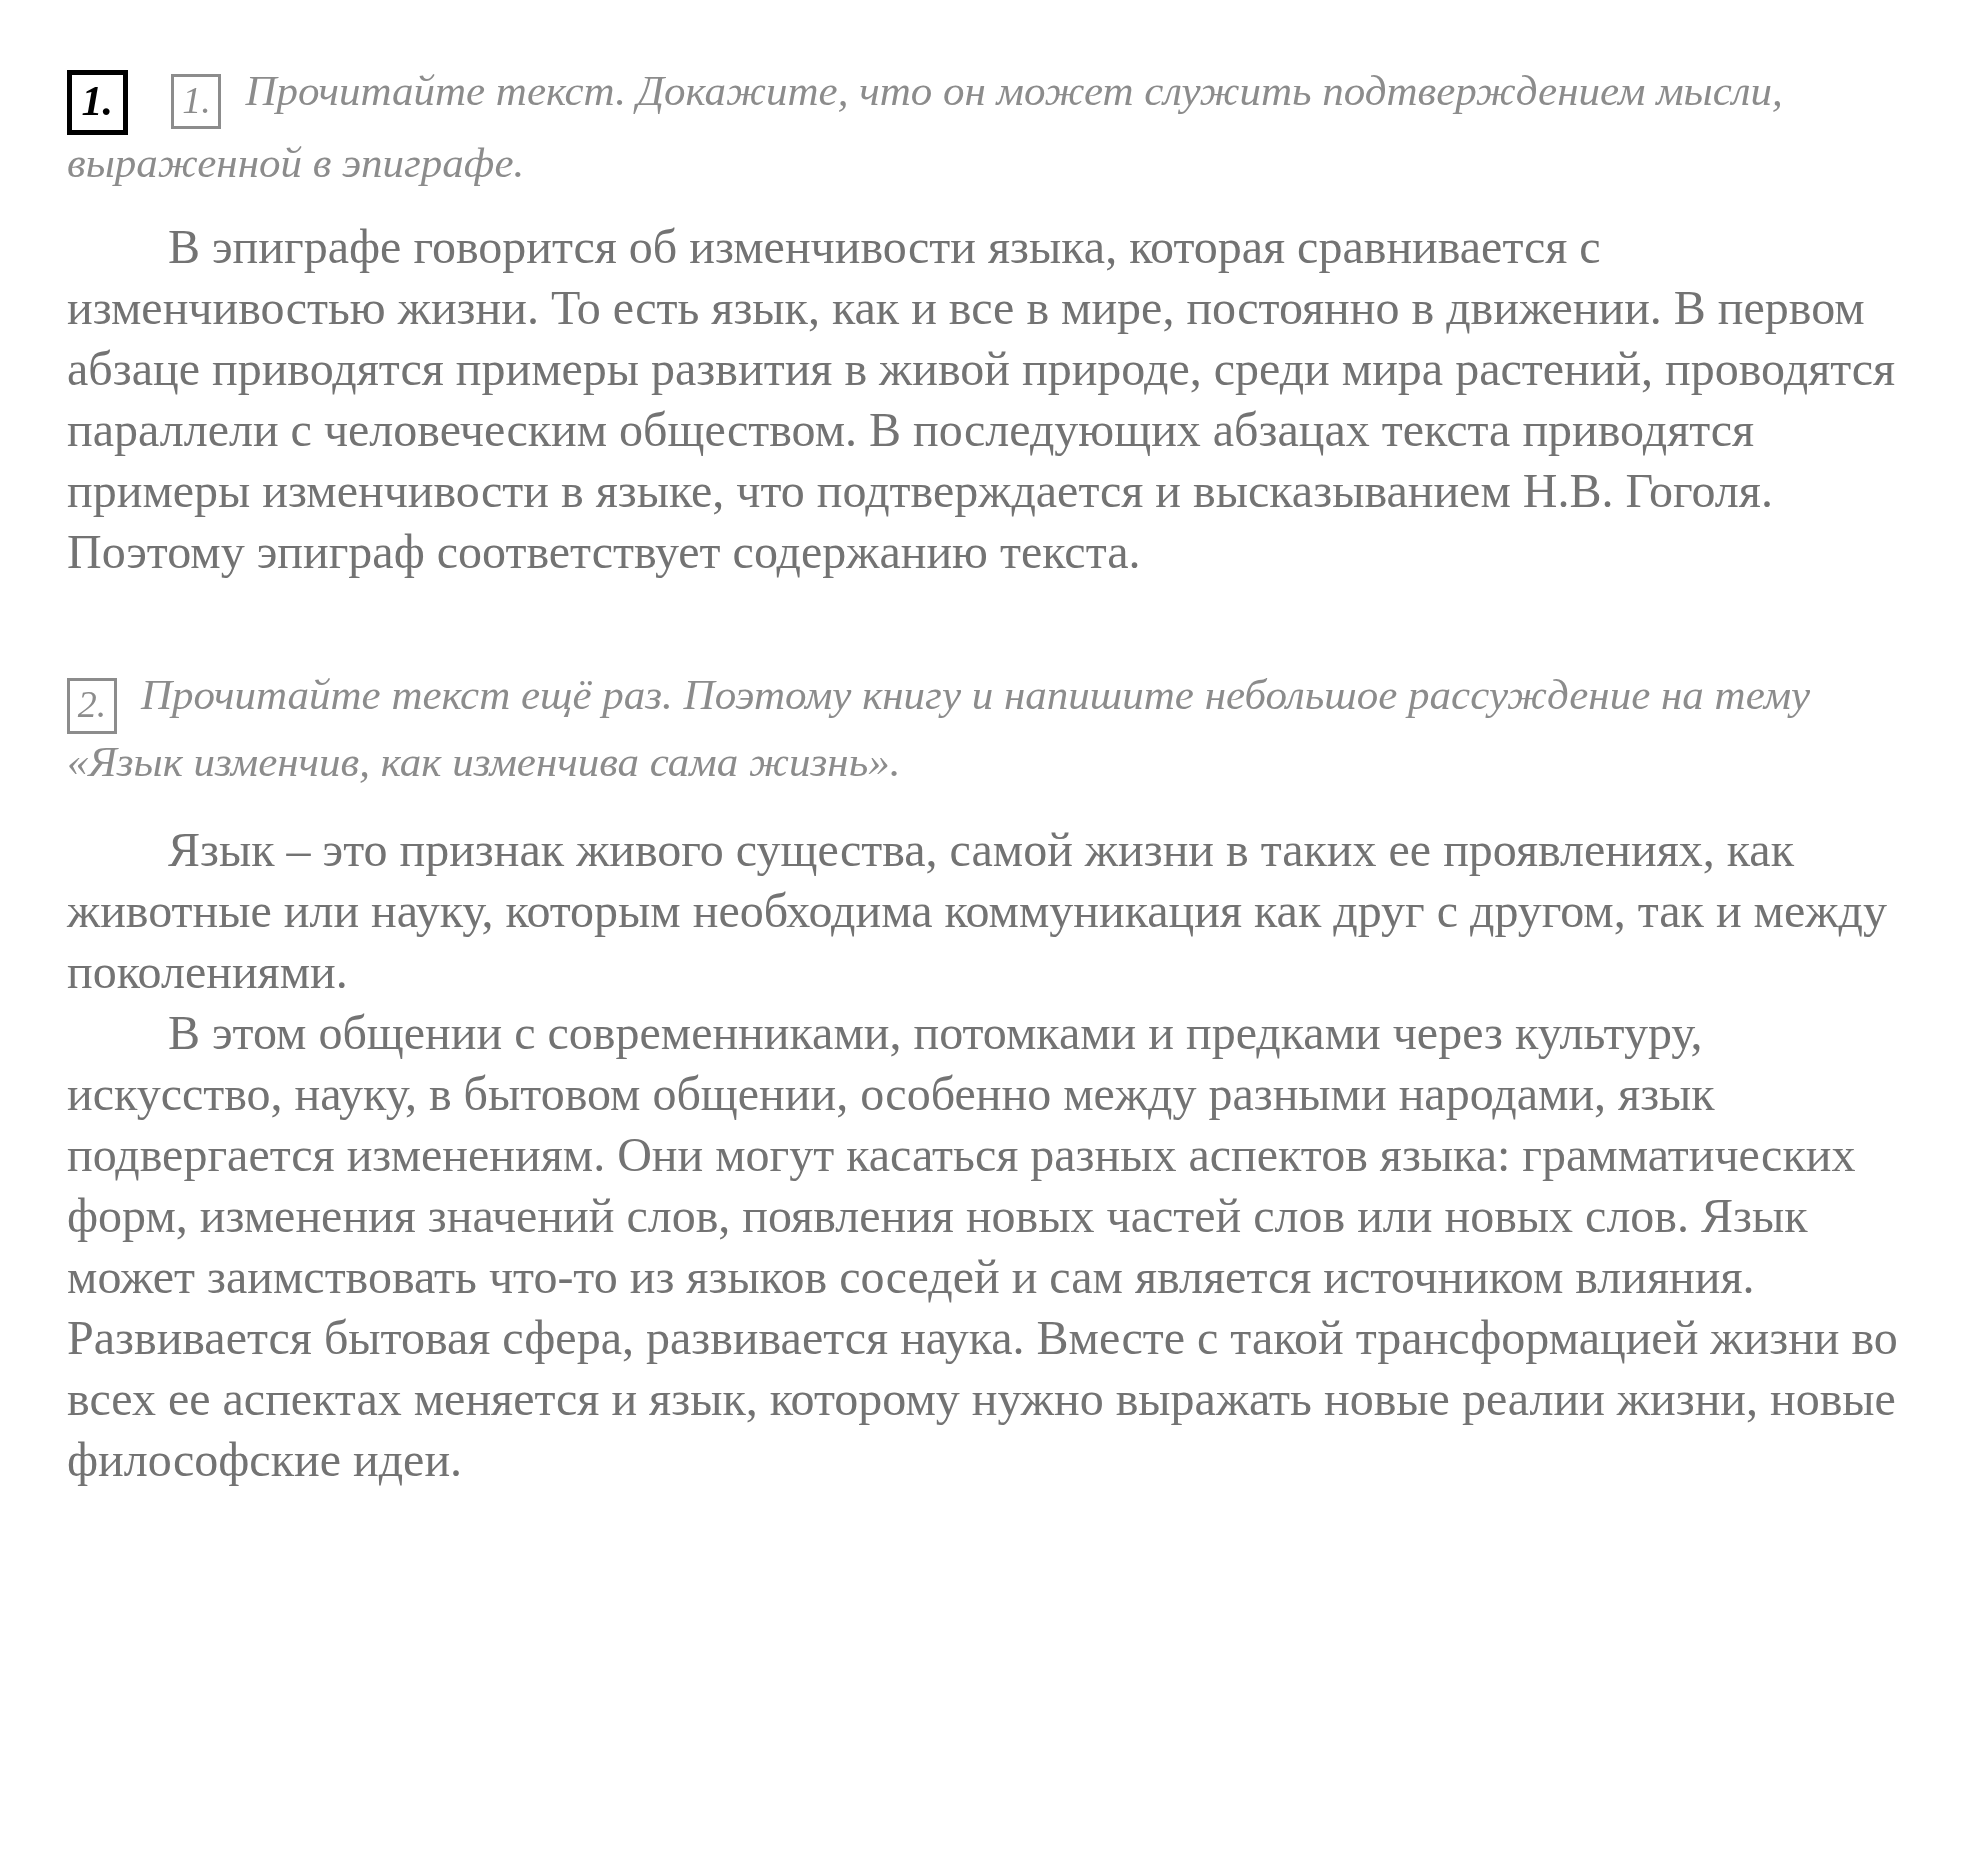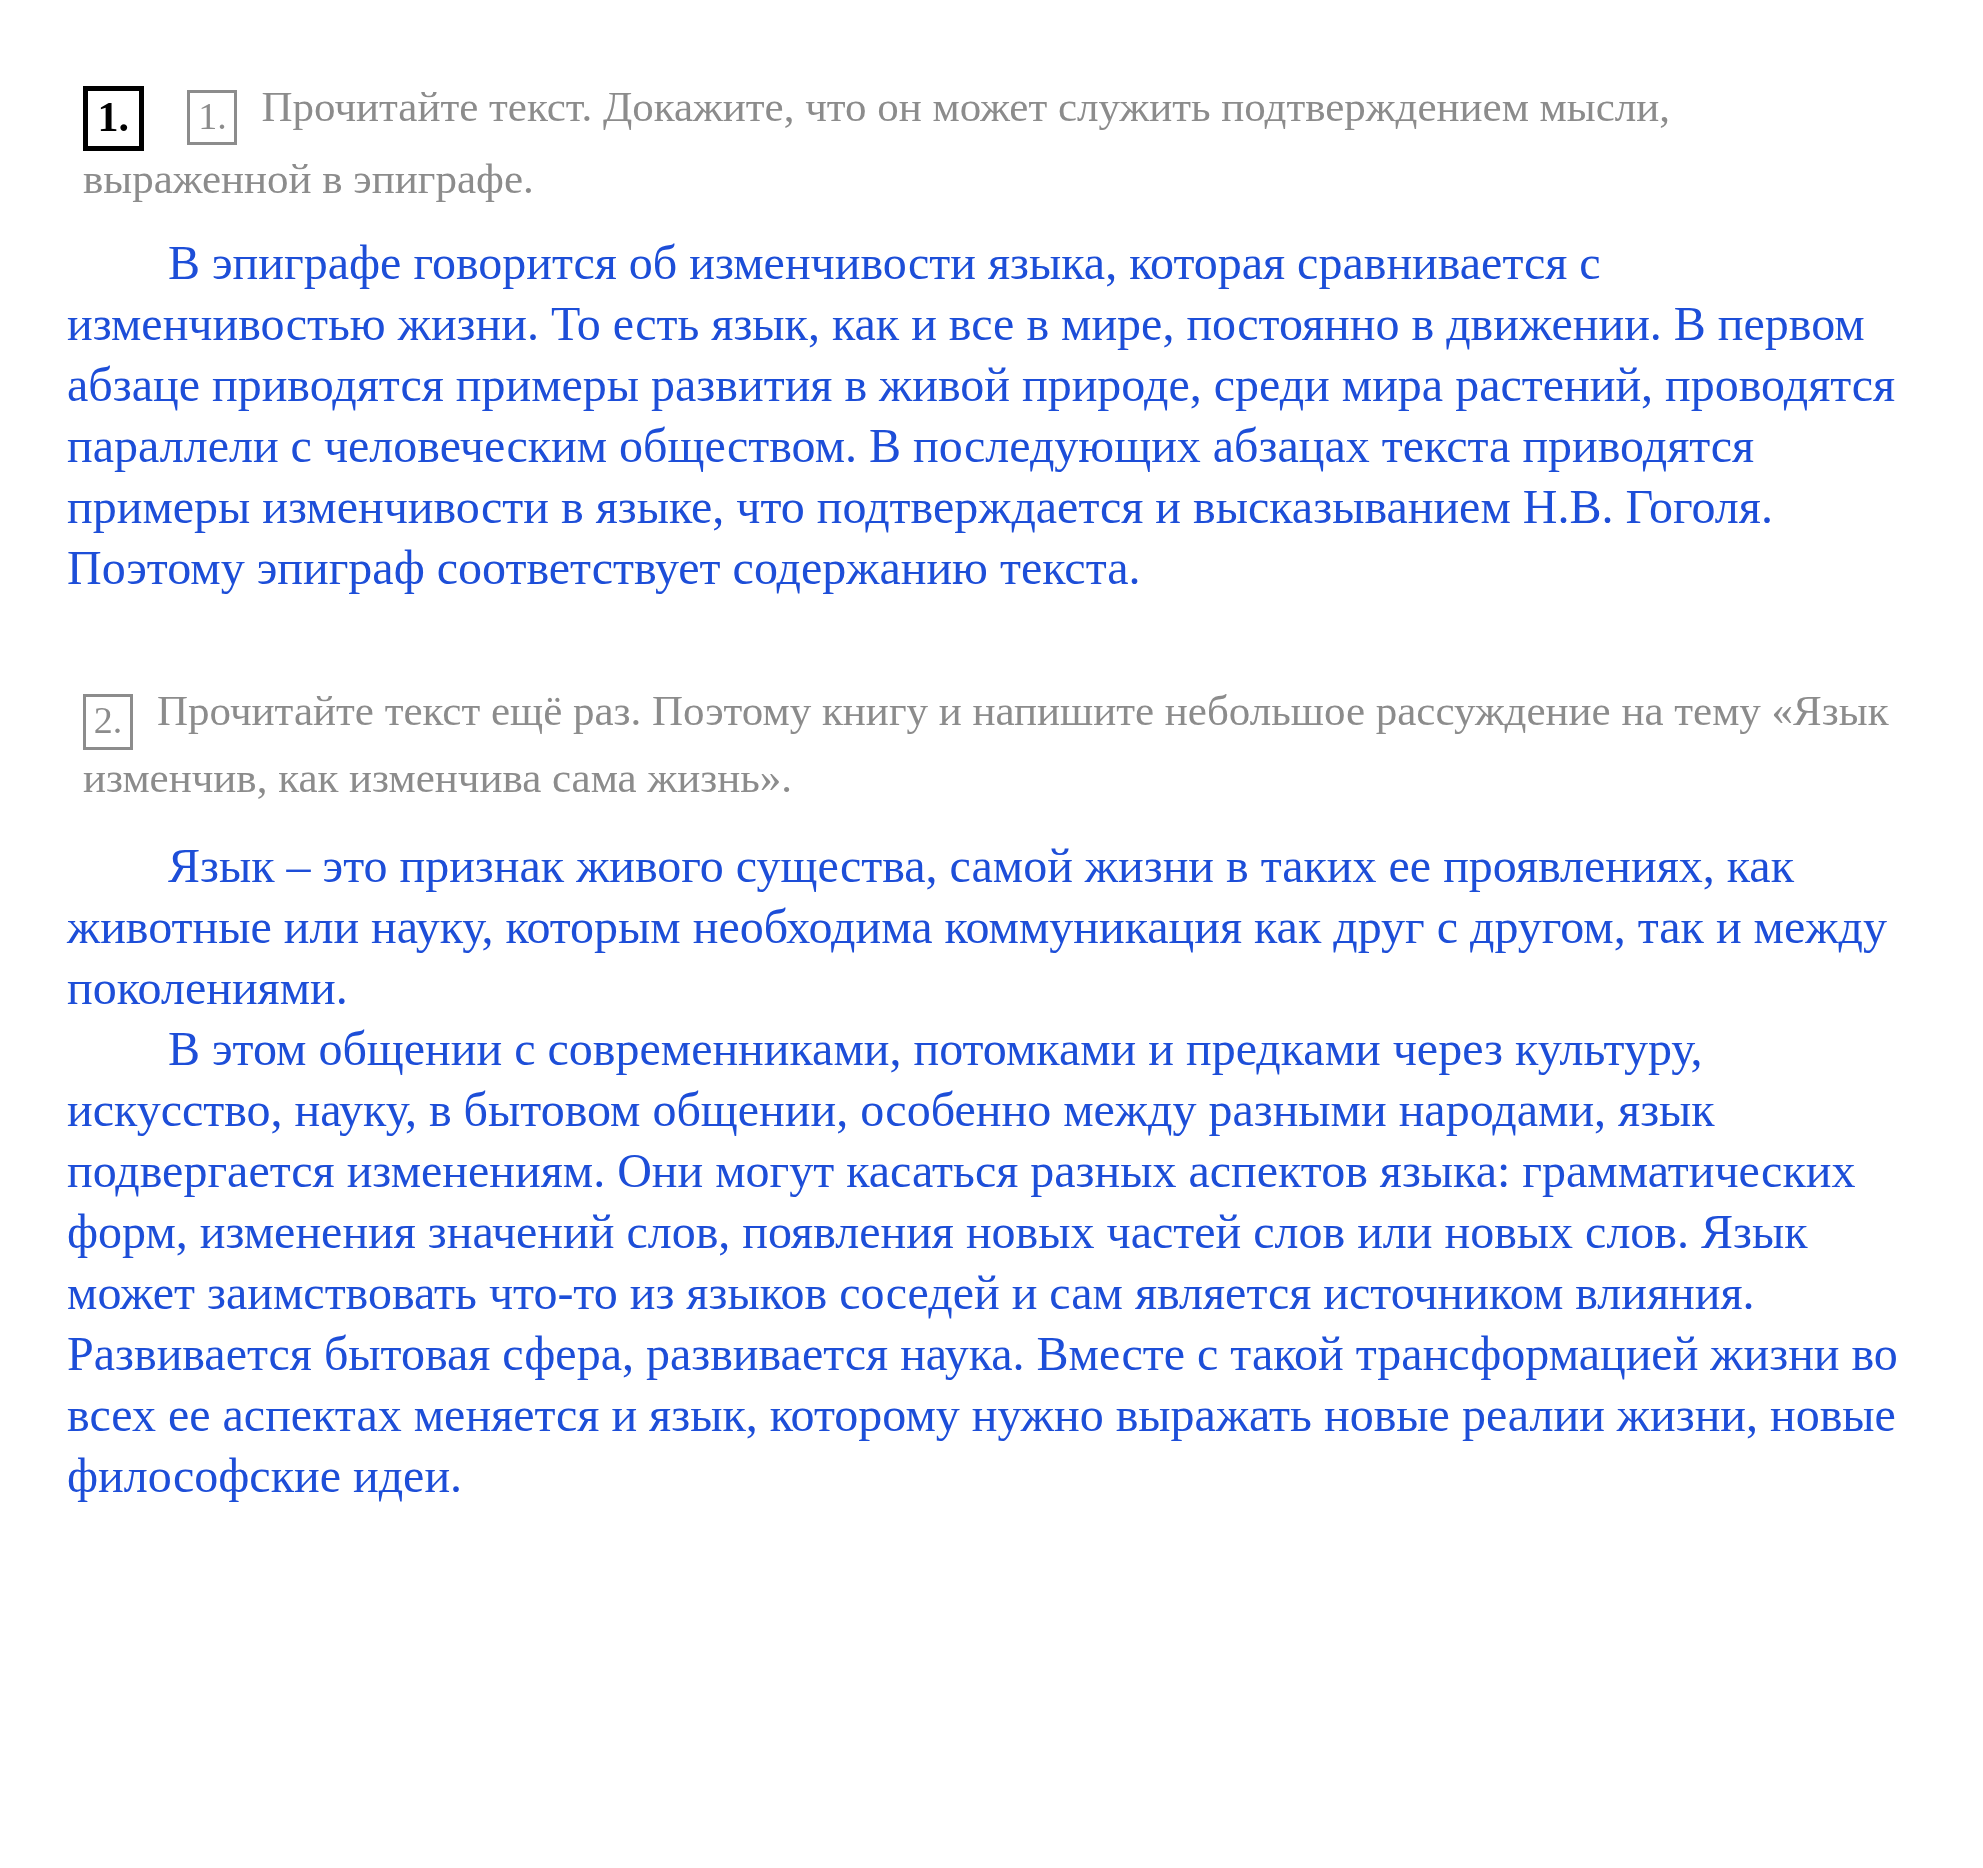--- a/index.html
+++ b/index.html
@@ -14,25 +14,26 @@
   .page {
     box-sizing: border-box;
     width: 1984px;
     min-height: 1869px;
     padding: 63px 75px 38px 67px;
     font-family: "Liberation Serif", "DejaVu Serif", serif;
     color: #000000;
   }
   
   .task-header {
-    margin: 16px;
+    margin: 0;
     font-size: 43px;
     line-height: 56px;
     color: #8c8c8c;
     text-align: left;
+    font-style: italic;
   }
   .task-header.second {
     margin-top: 85px;
   }
   
   .ex-badge {
     display: inline-block;
     border: 5.8px solid #000000;
     color: #000000;
     font-weight: bold;
@@ -52,21 +53,21 @@
     padding: 3.8px 7.7px 7.7px 7.7px;
     margin-right: 13.4px;
     vertical-align: -7.7px;
   }
   
   .answer {
     margin: 0;
     font-size: 48px;
     line-height: 61px;
     text-indent: 101px;
-    color: #1d4ed8;
+    color: #737373;
     text-align: left;
   }
   .answer.gap-after-header {
     margin-top: 25px;
   }
   .answer.gap-after-header-2 {
     margin-top: 29px;
   }
 </style>
 </head>

